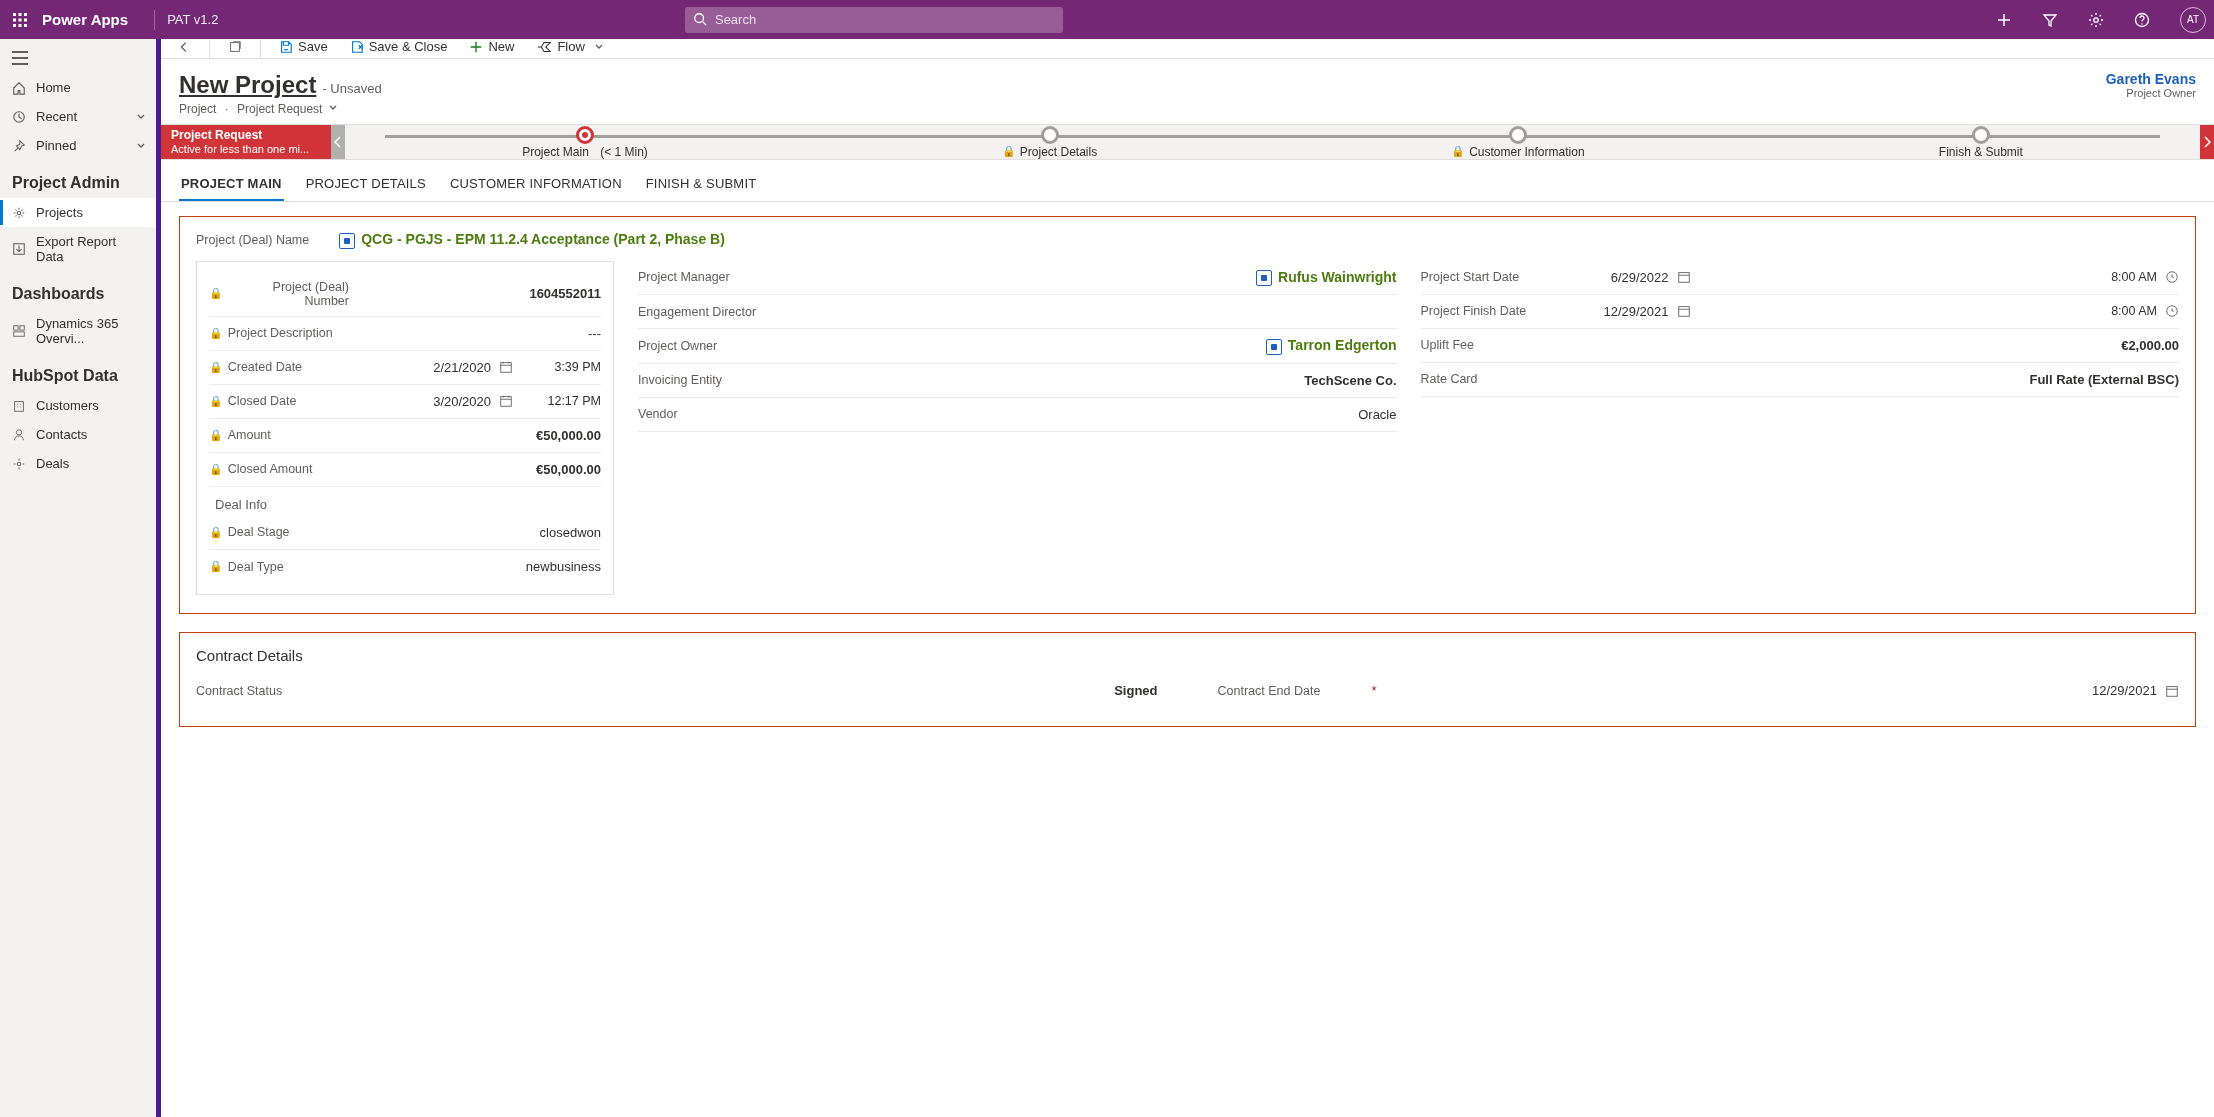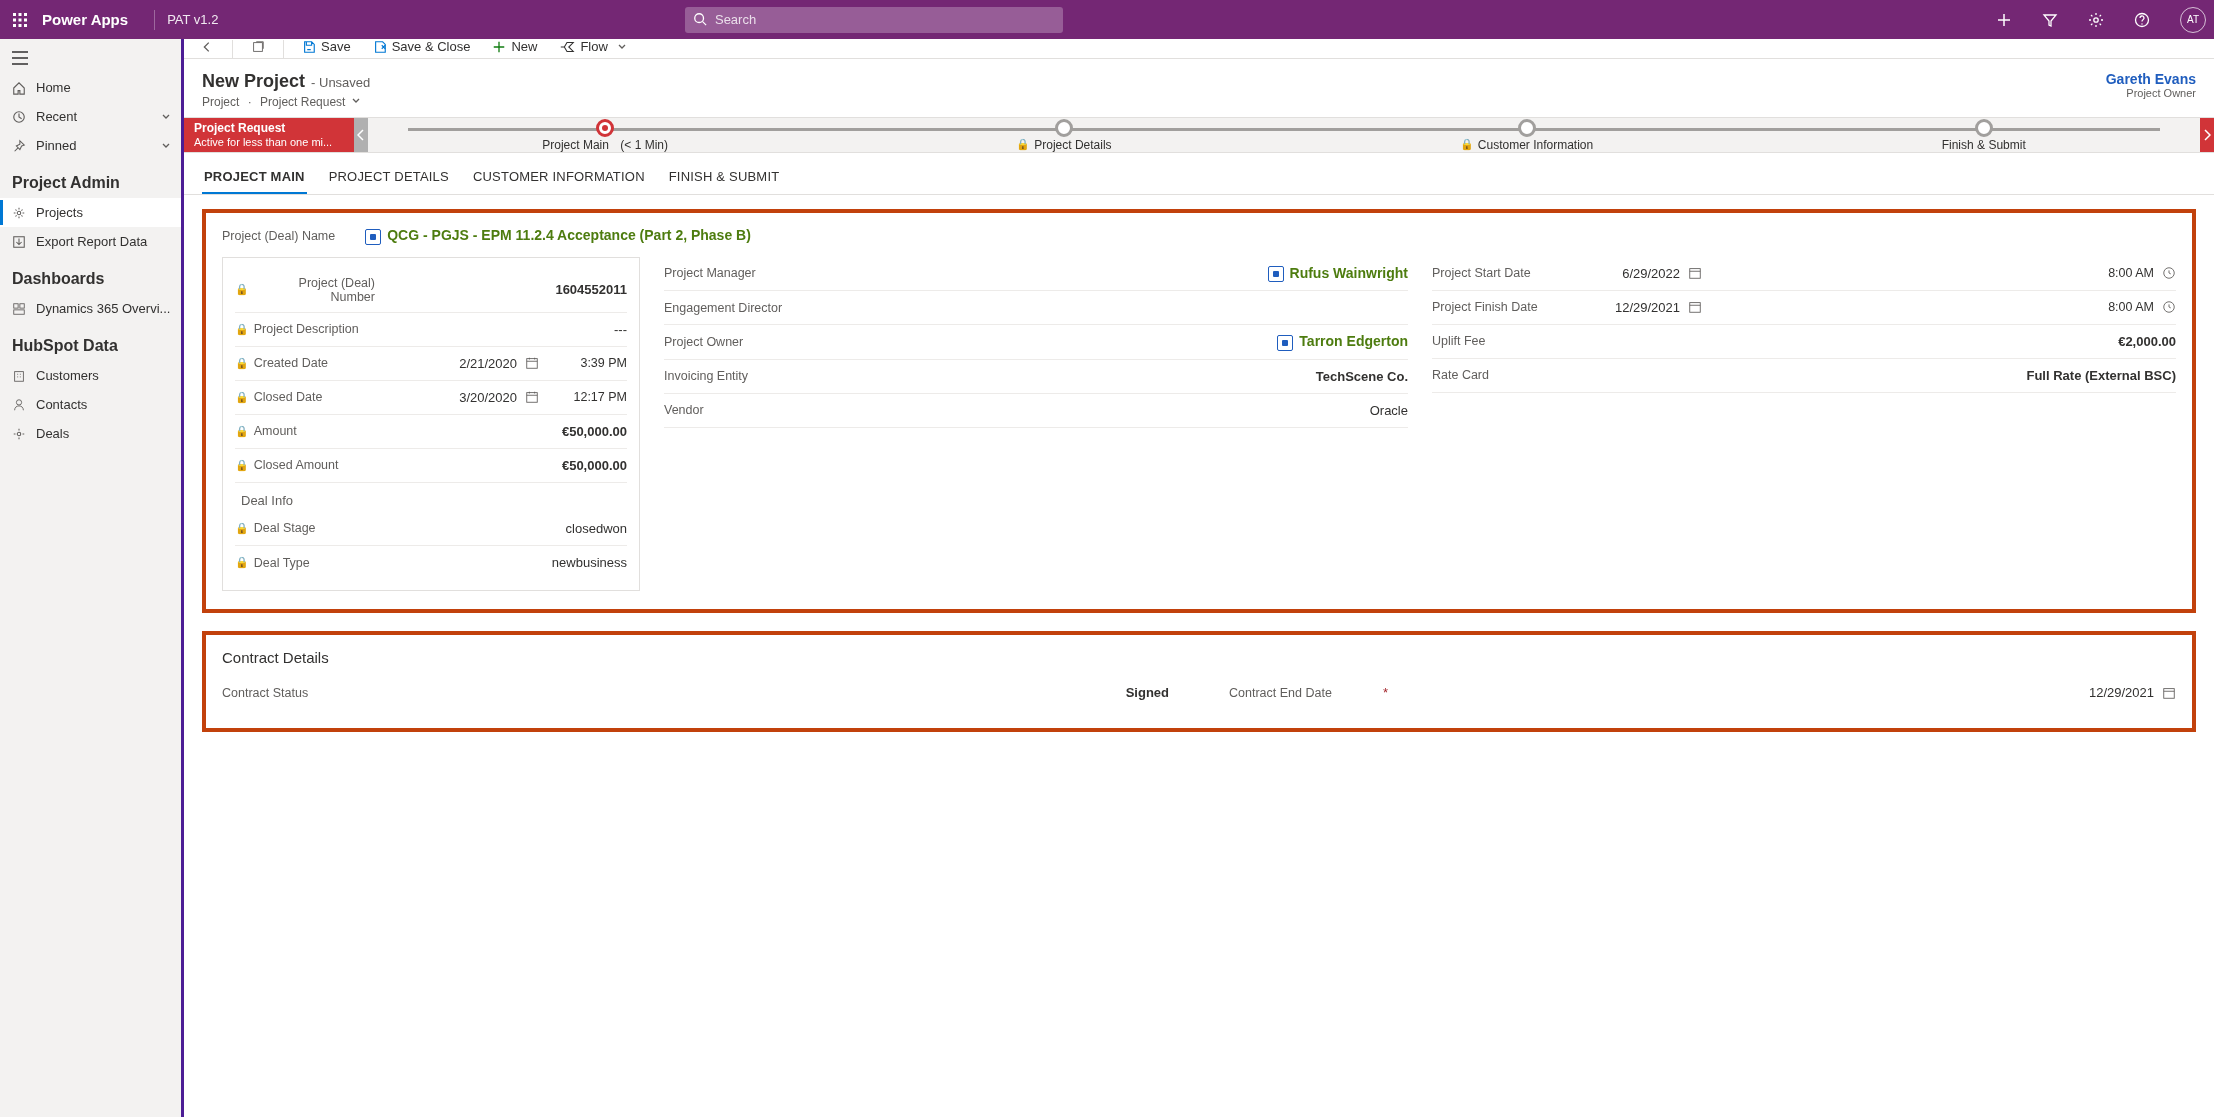--- a/index.html
+++ b/index.html
@@ -16,40 +16,40 @@
 .topbar .search::placeholder { color: rgba(255,255,255,0.8); }
 .topbar .search-icon { position: absolute; left: 8px; top: 5px; color: rgba(255,255,255,0.9); }
 .topbar .right-icons { display: flex; align-items: center; gap: 30px; margin-left: auto; }
 .topbar .right-icons .ibtn { color: #fff; cursor: pointer; display: flex; align-items: center; }
 .topbar .avatar { width: 26px; height: 26px; border-radius: 50%; border: 1.5px solid rgba(255,255,255,0.7); display: flex; align-items: center; justify-content: center; font-size: 10px; color:#fff; }
 
 
 .shell { display: flex; height: calc(100vh - 39px); }
 
 
-.leftnav { width: 184px; background: #f3f2f1; border-right: 3px solid #4c1d95; padding-top: 4px; flex-shrink: 0; overflow-y: auto; }
+.leftnav { width: 161px; background: #f3f2f1; border-right: 5px solid #4c1d95; padding-top: 4px; flex-shrink: 0; overflow-y: auto; }
 .leftnav .burger { padding: 8px 12px; cursor: pointer; }
 .leftnav .item { display: flex; align-items: center; padding: 7px 10px 7px 12px; font-size: 13px; cursor: pointer; gap: 10px; color: #323130; position: relative; }
 .leftnav .item.selected { background: #fff; }
 .leftnav .item.selected::before { content:''; position:absolute; left:0; top:2px; bottom:2px; width:3px; background:#0078d4; }
 .leftnav .item .chev { margin-left: auto; color: #605e5c; }
 .leftnav .section { padding: 14px 12px 6px; font-size: 16px; font-weight: 600; color: #323130; }
 
 
 .maincol { flex: 1; display: flex; flex-direction: column; overflow: hidden; }
 
 
 .toolbar { height: 20px; border-bottom: 1px solid #e1dfdd; display: flex; align-items: flex-end; padding: 0 8px; gap: 6px; font-size: 13px; }
 .toolbar .tbtn { display: flex; align-items: center; gap: 5px; padding: 4px 8px; cursor: pointer; color: #323130; }
 .toolbar .tbtn .ic { color: #0078d4; }
 .toolbar .sep { width:1px; height:18px; background:#e1dfdd; margin:0 4px;}
 
 
 .headerrow { display: flex; align-items: flex-start; padding: 12px 18px 8px; }
-.headerrow .title { font-size: 18px; font-weight: 600; }
+.headerrow .title { font-size: 24px; font-weight: 600; text-decoration: underline; }
 .headerrow .unsaved { font-size: 13px; color: #605e5c; font-weight: 400; margin-left: 6px; }
 .headerrow .crumbs { font-size: 12px; color: #605e5c; margin-top: 3px; }
 .headerrow .crumbs .sep { margin: 0 5px; }
 .headerrow .owner { margin-left: auto; text-align: right; }
 .headerrow .owner .name { color: #1f5dbe; font-weight: 600; font-size: 14px; }
 .headerrow .owner .role { font-size: 11px; color: #605e5c; }
 
 
 .bpf { display: flex; align-items: stretch; background: #f3f2f1; border-top: 1px solid #e1dfdd; border-bottom: 1px solid #e1dfdd; height: 36px; position: relative; }
 .bpf .stage-active-flag { background: #d13438; color: #fff; width: 170px; padding: 3px 10px; font-size: 11px; line-height: 1.25; display:flex; flex-direction:column; justify-content:center; }
@@ -65,21 +65,21 @@
 .bpf .stage-label { display:flex; align-items:center; gap:4px; margin-top:-1px;}
 .bpf .next-arrow { width: 14px; background: #d13438; display:flex; align-items:center; justify-content:center; color:#fff; cursor:pointer;}
 
 
 .formtabs { display: flex; gap: 20px; padding: 10px 18px 0; border-bottom: 1px solid #e1dfdd; font-size: 13px; }
 .formtabs .ftab { padding: 6px 2px 8px; cursor: pointer; color: #323130; letter-spacing: 0.2px; }
 .formtabs .ftab.active { border-bottom: 2px solid #0078d4; font-weight: 600; }
 
 
 .content { padding: 14px 18px; overflow-y: auto; flex:1; }
-.panel { border: 4px solid #c2410c; padding: 14px 16px 18px; margin-bottom: 18px; }
+.panel { border: 1px solid #c2410c; padding: 14px 16px 18px; margin-bottom: 18px; }
 .panel .toprow { display: flex; align-items: center; gap: 30px; margin-bottom: 12px; }
 .field-label { font-size: 12.5px; color: #605e5c; }
 .link-val { color: #4d7c0f; font-weight: 600; font-size: 14px; }
 .ent-icon { display:inline-flex; width:16px; height:16px; border:1.5px solid #1f5dbe; border-radius:2px; align-items:center; justify-content:center; margin-right:6px; vertical-align:middle;}
 .ent-icon::after{content:''; width:6px; height:6px; background:#1f5dbe; border-radius:1px;}
 
 .cols3 { display: flex; gap: 24px; align-items: flex-start; }
 .colA { width: 418px; border: 1px solid #e1dfdd; padding: 10px 12px; }
 .colB { flex: 1; }
 .colC { flex: 1; }

